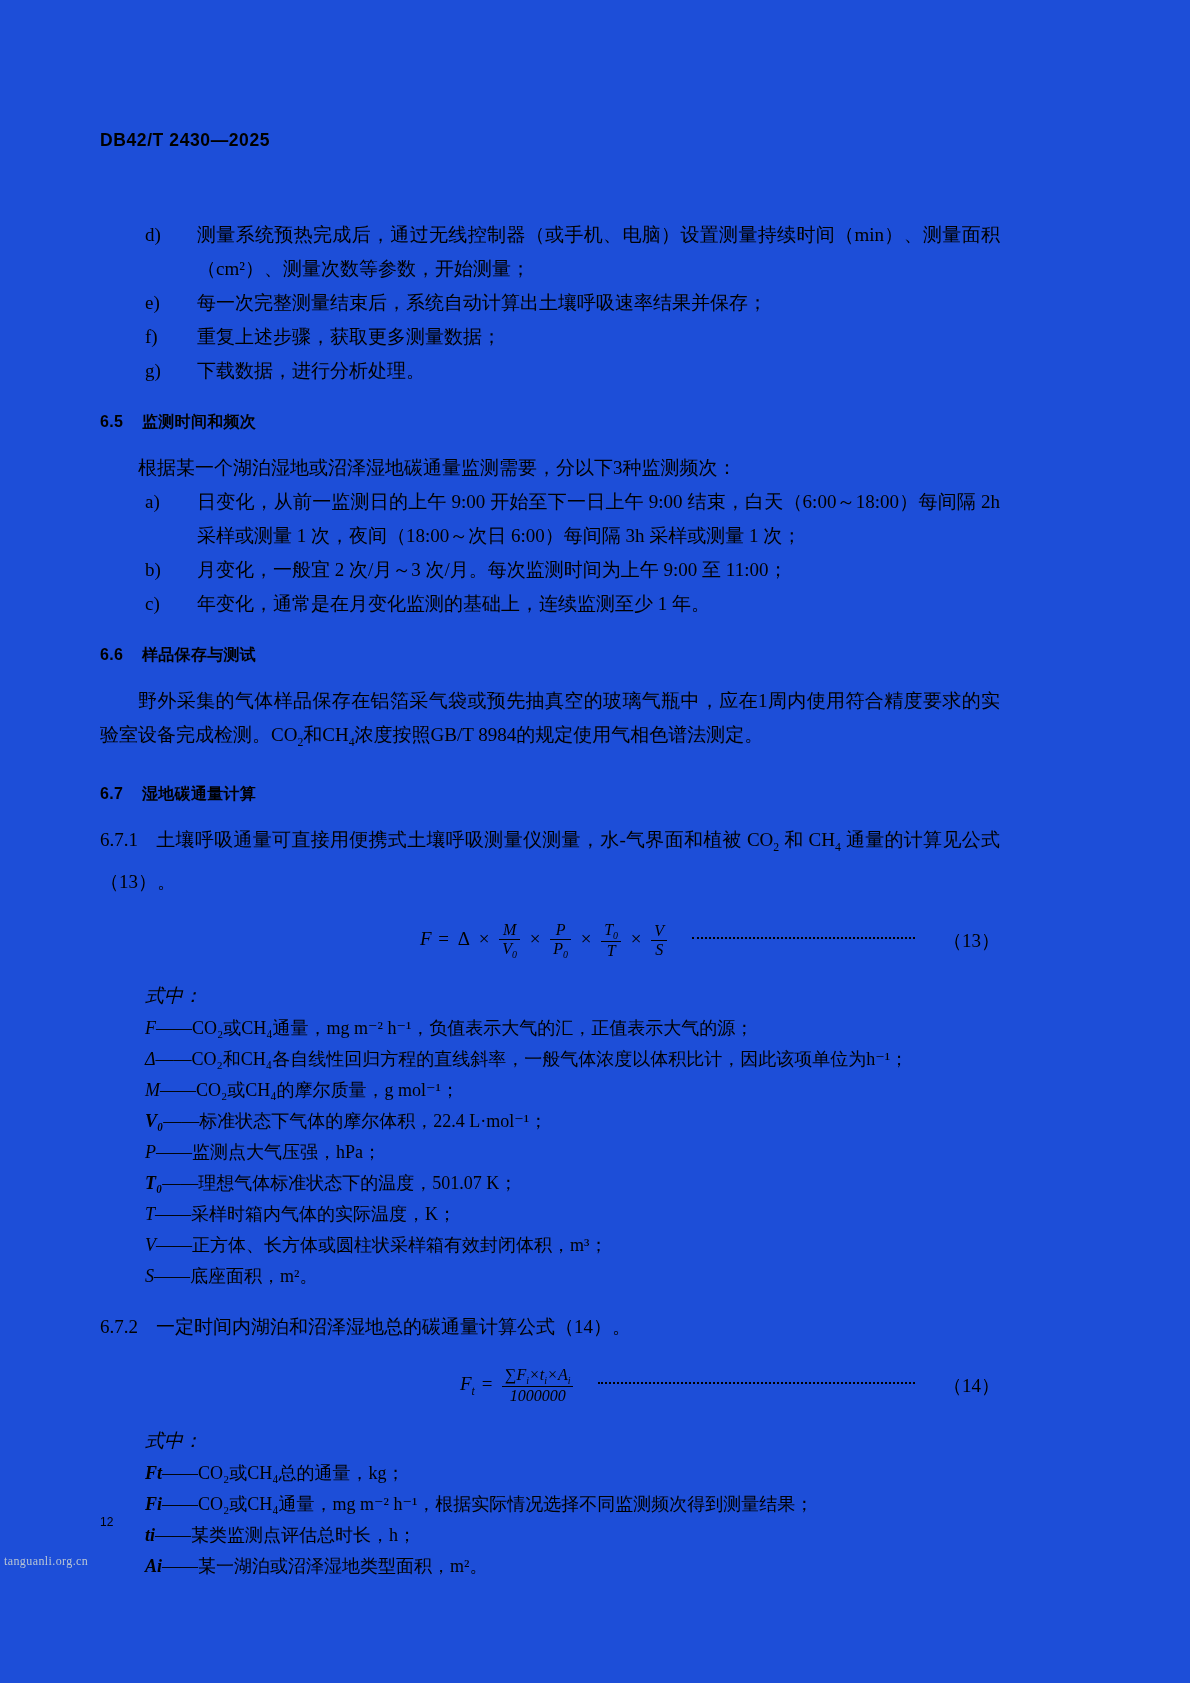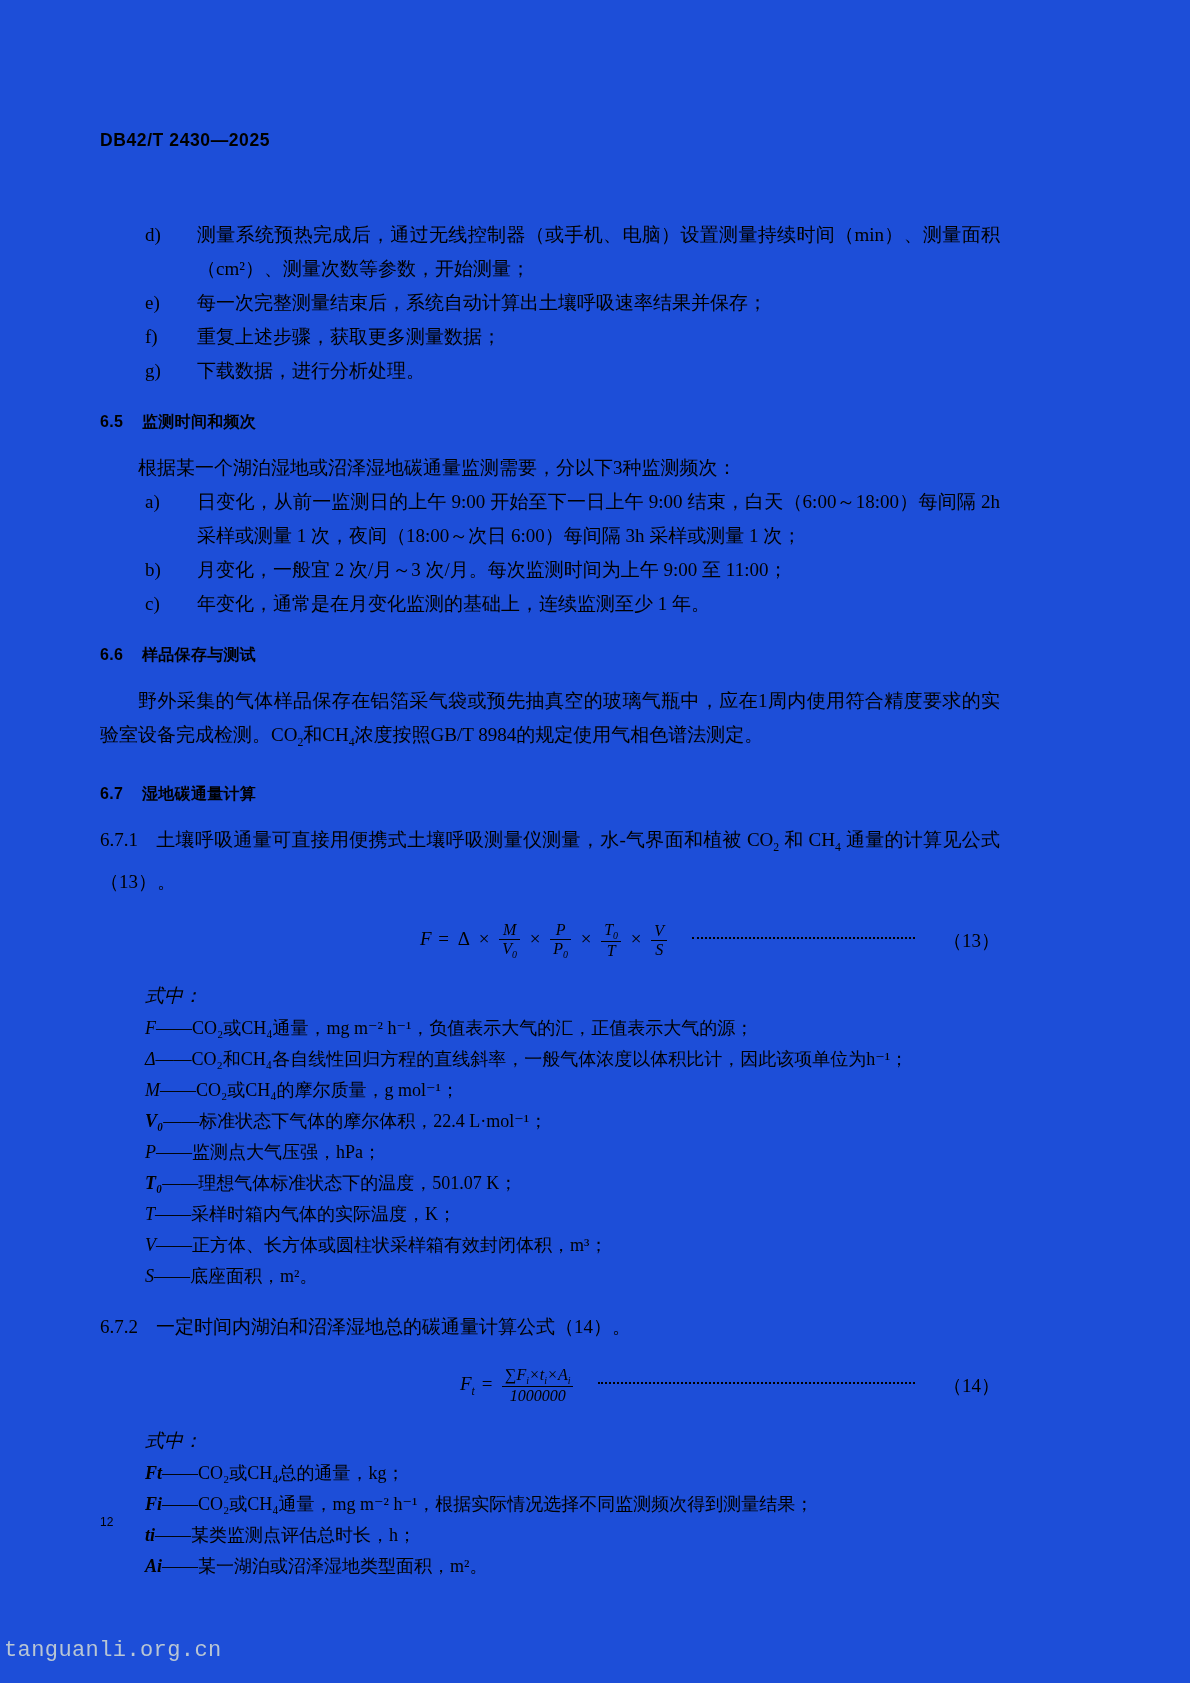--- a/index.html
+++ b/index.html
@@ -152,23 +152,23 @@
     position: absolute;
     left: 100px;
     top: 1483px;
     font-family: Liberation Sans, sans-serif;
     font-size: 12px;
     margin-top: 32px;
   }
   .watermark {
     position: absolute;
     left: 4px;
-    top: 1638px;
-    font-family: Liberation Mono, monospace;
-    font-size: 22px;
+    top: 1554px;
+    font-family: Liberation Serif, serif;
+    font-size: 12px;
     color: #b9c6d4;
     letter-spacing: 0.4px;
   }
 </style>
 </head>
 <body>
 
 <div class="page">
 
   <div class="running-header">DB42/T 2430—2025</div>

